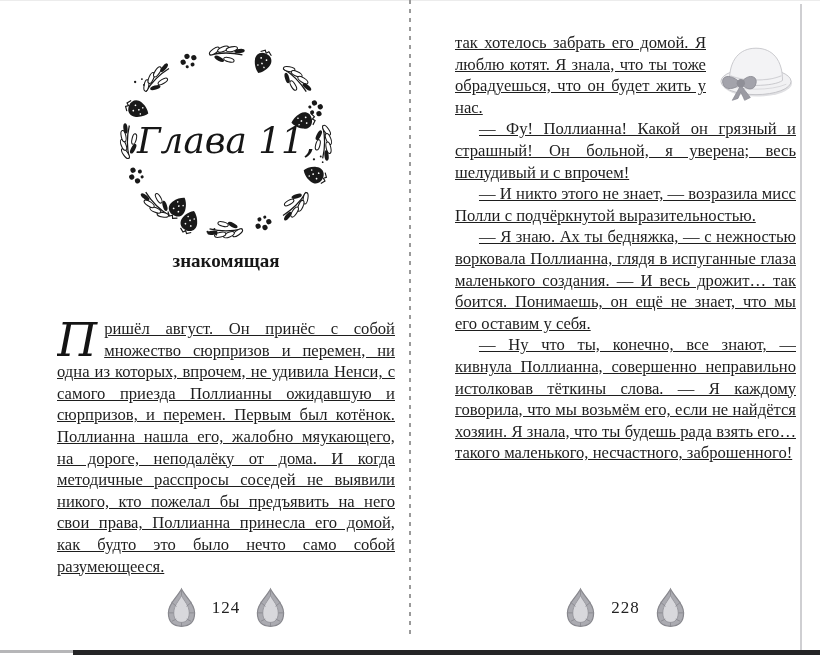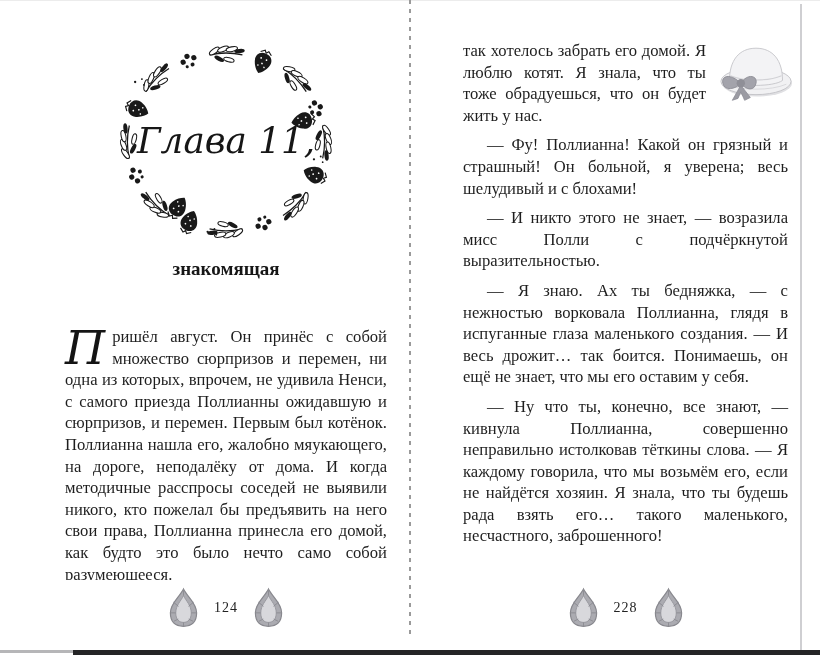--- a/index.html
+++ b/index.html
@@ -10,38 +10,38 @@
           background:repeating-linear-gradient(to bottom,#9a9a9a 0 4px,transparent 4px 9px);}
   .right-edge{position:absolute;left:800px;top:4px;width:2px;height:648px;background:#cfcfd2;}
   .bottom-edge-dark{position:absolute;left:73px;top:650px;width:747px;height:5px;background:#242426;}
   .bottom-edge-light{position:absolute;left:0;top:650px;width:73px;height:3px;background:#b6b6b8;}
 
   .page{position:absolute;top:0;height:657px;}
   .page-left{left:57px;width:338px;}
   .page-right{left:455px;width:341px;}
 
   .wreath-wrap{position:absolute;left:50%;transform:translateX(-50%);top:24px;width:296px;height:232px;}
-  .subtitle{position:absolute;top:256px;left:0;width:100%;margin:0;text-align:center;
+  .subtitle{position:absolute;top:248px;left:0;width:100%;margin:0;text-align:center;
             font-size:19px;line-height:1.38;font-weight:bold;word-spacing:0.3em;color:#161616;}
 
   .bodytext{position:absolute;left:0;width:100%;font-size:16.6px;line-height:21.6px;
             text-align:justify;color:#1e1e1e;}
-  .bodytext p{margin:8px;}
+  .bodytext p{margin:0;text-decoration:underline;}
   .bodytext p.indent{text-indent:24px;}
   .left-body{top:318px;height:262px;overflow:hidden;}
   .right-body{top:32px;height:548px;overflow:hidden;}
 
   .dropcap{float:left;font-style:italic;font-family:"DejaVu Serif",serif;
            font-size:46px;line-height:36px;padding:4px 7px 0 0;color:#141414;}
 
   .hat{float:right;width:80px;height:72px;margin:2px 0 6px 10px;}
 
   .pagefoot{position:absolute;top:587px;left:0;width:100%;display:flex;
             justify-content:center;align-items:center;gap:15px;}
-  .pnum{font-size:14px;letter-spacing:1px;color:#222;}
+  .pnum{font-size:17px;letter-spacing:1px;color:#222;}
   .gem-svg{width:31px;height:41px;display:block;}
 
   .defs-holder{position:absolute;width:0;height:0;overflow:hidden;}
 </style>
 </head>
 <body>
 
 <div class="screen">
 
   <svg class="defs-holder" aria-hidden="true">
@@ -147,21 +147,21 @@
           <path d="M13,49 C13,28 23,15 41,15 C59,15 69,28 69,49 C60,56 22,56 13,49 Z" fill="#f3f3f5" stroke="#c7c7cb" stroke-width="1"></path>
           <path d="M14,44 C28,50 54,50 68,44" fill="none" stroke="#d2d2d6" stroke-width="1.2"></path>
           <path d="M9,53 C25,60 57,60 73,53" fill="none" stroke="#d8d8db" stroke-width="1"></path>
           <path d="M25,52 C14,41 4,44 6,52 C7.5,60 19,59 25,52 Z" fill="#a3a3ab" stroke="#8a8a92" stroke-width="0.9"></path>
           <path d="M25,52 C32,41 43,44 41,52 C39.5,60 31,60 25,52 Z" fill="#a3a3ab" stroke="#8a8a92" stroke-width="0.9"></path>
           <path d="M25,54 L16,70 L22,68 L25,61 L29,70 L35,67 Z" fill="#9b9ba3" stroke="#8a8a92" stroke-width="0.8"></path>
           <circle cx="25" cy="52" r="4.4" fill="#8f8f97"></circle>
         </svg>
       </div>
       <p>так хотелось забрать его домой. Я люблю котят. Я знала, что ты тоже обрадуешься, что он будет жить у нас.</p>
-      <p class="indent">— Фу! Поллианна! Какой он грязный и страшный! Он больной, я уверена; весь шелудивый и с блохами!</p>
+      <p class="indent">— Фу! Поллианна! Какой он грязный и страшный! Он больной, я уверена; весь шелудивый и с впрочем!</p>
       <p class="indent">— И никто этого не знает, — возразила мисс Полли с подчёркнутой выразительностью.</p>
       <p class="indent">— Я знаю. Ах ты бедняжка, — с нежностью ворковала Поллианна, глядя в испуганные глаза маленького создания. — И весь дрожит… так боится. Понимаешь, он ещё не знает, что мы его оставим у себя.</p>
       <p class="indent">— Ну что ты, конечно, все знают, — кивнула Поллианна, совершенно неправильно истолковав тёткины слова. — Я каждому говорила, что мы возьмём его, если не найдётся хозяин. Я знала, что ты будешь рада взять его… такого маленького, несчастного, заброшенного!</p>
 
     </div>
 
     <div class="pagefoot">
       <svg class="gem-svg" viewBox="0 0 26 34">
           <use href="#gem"></use>
         </svg>

